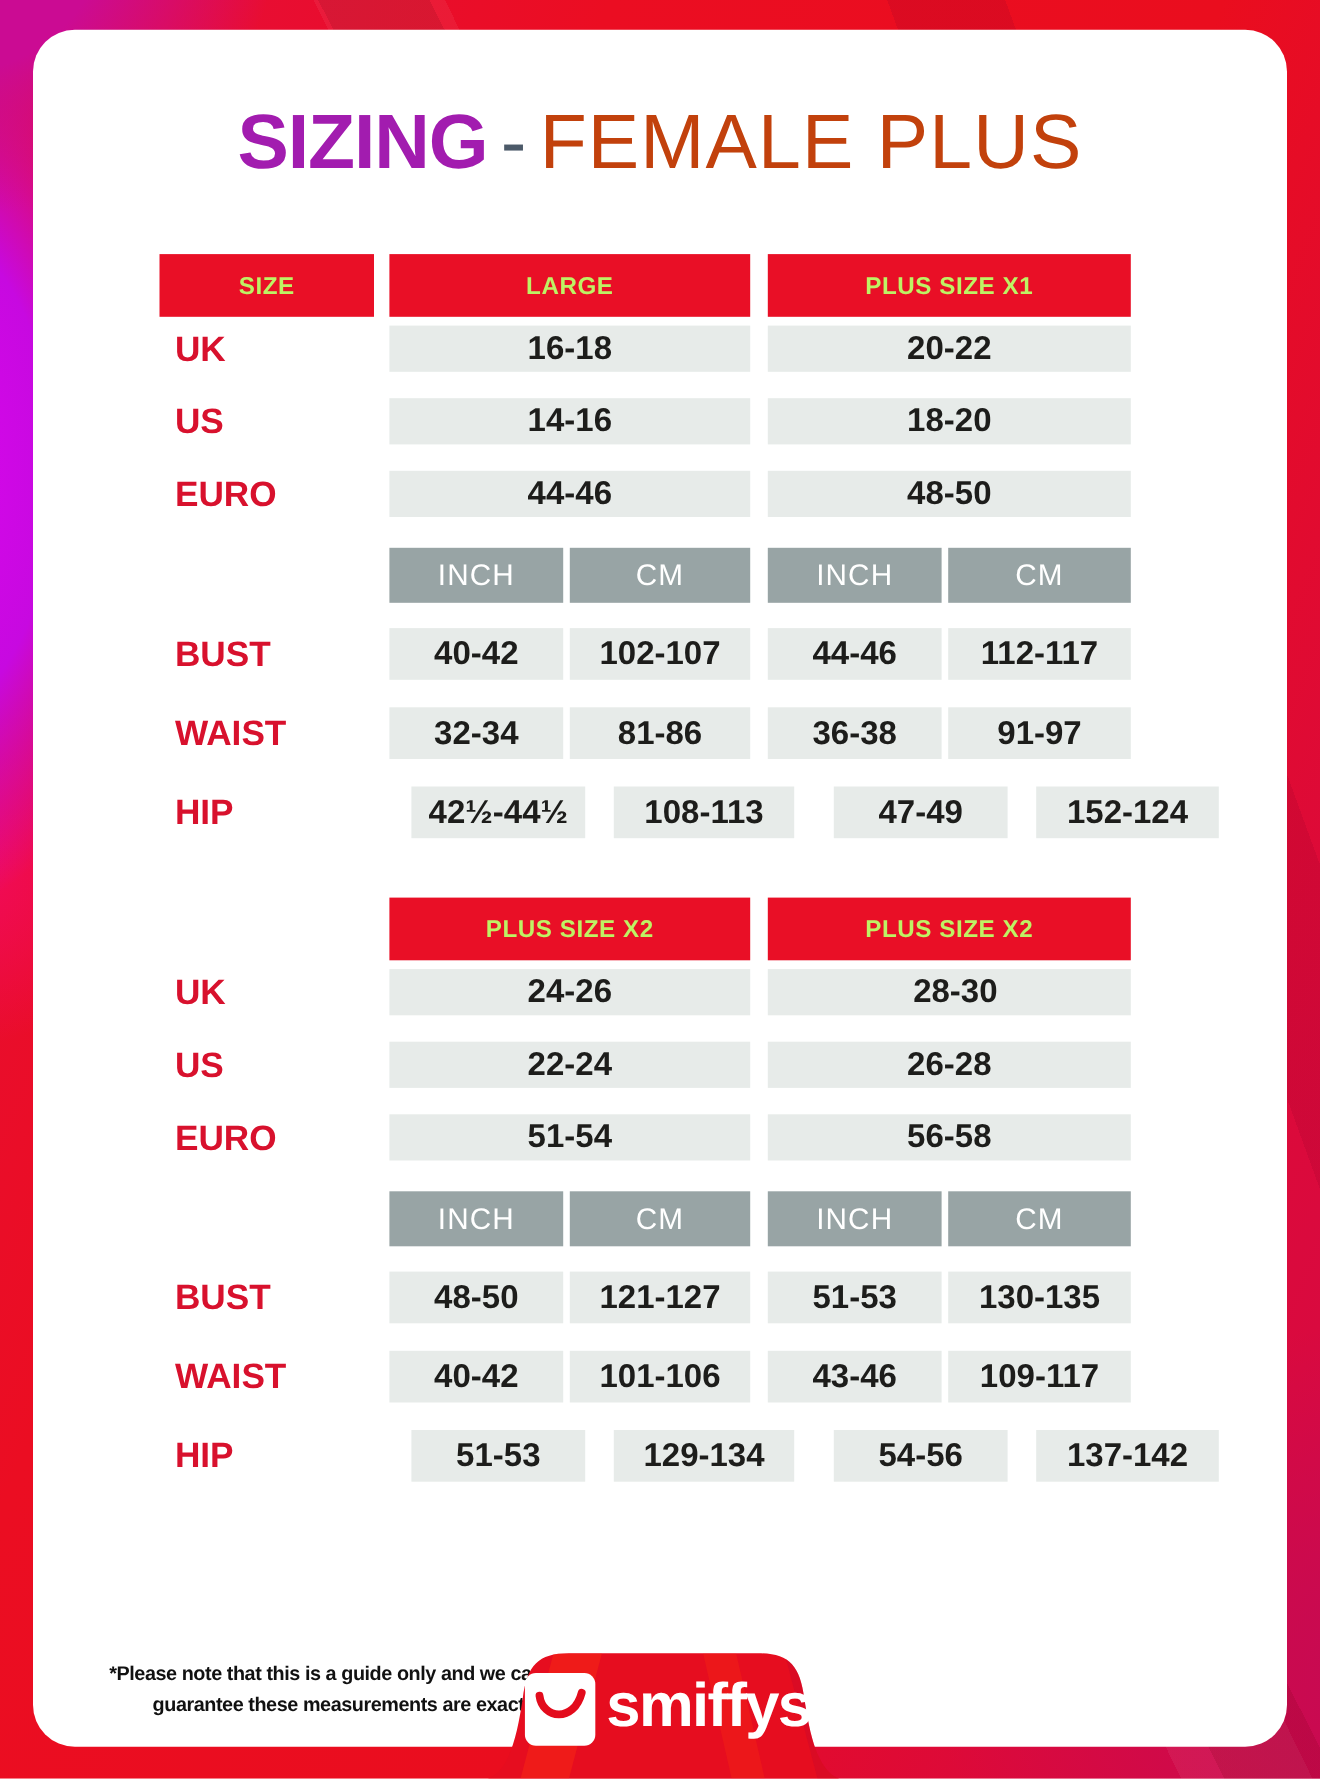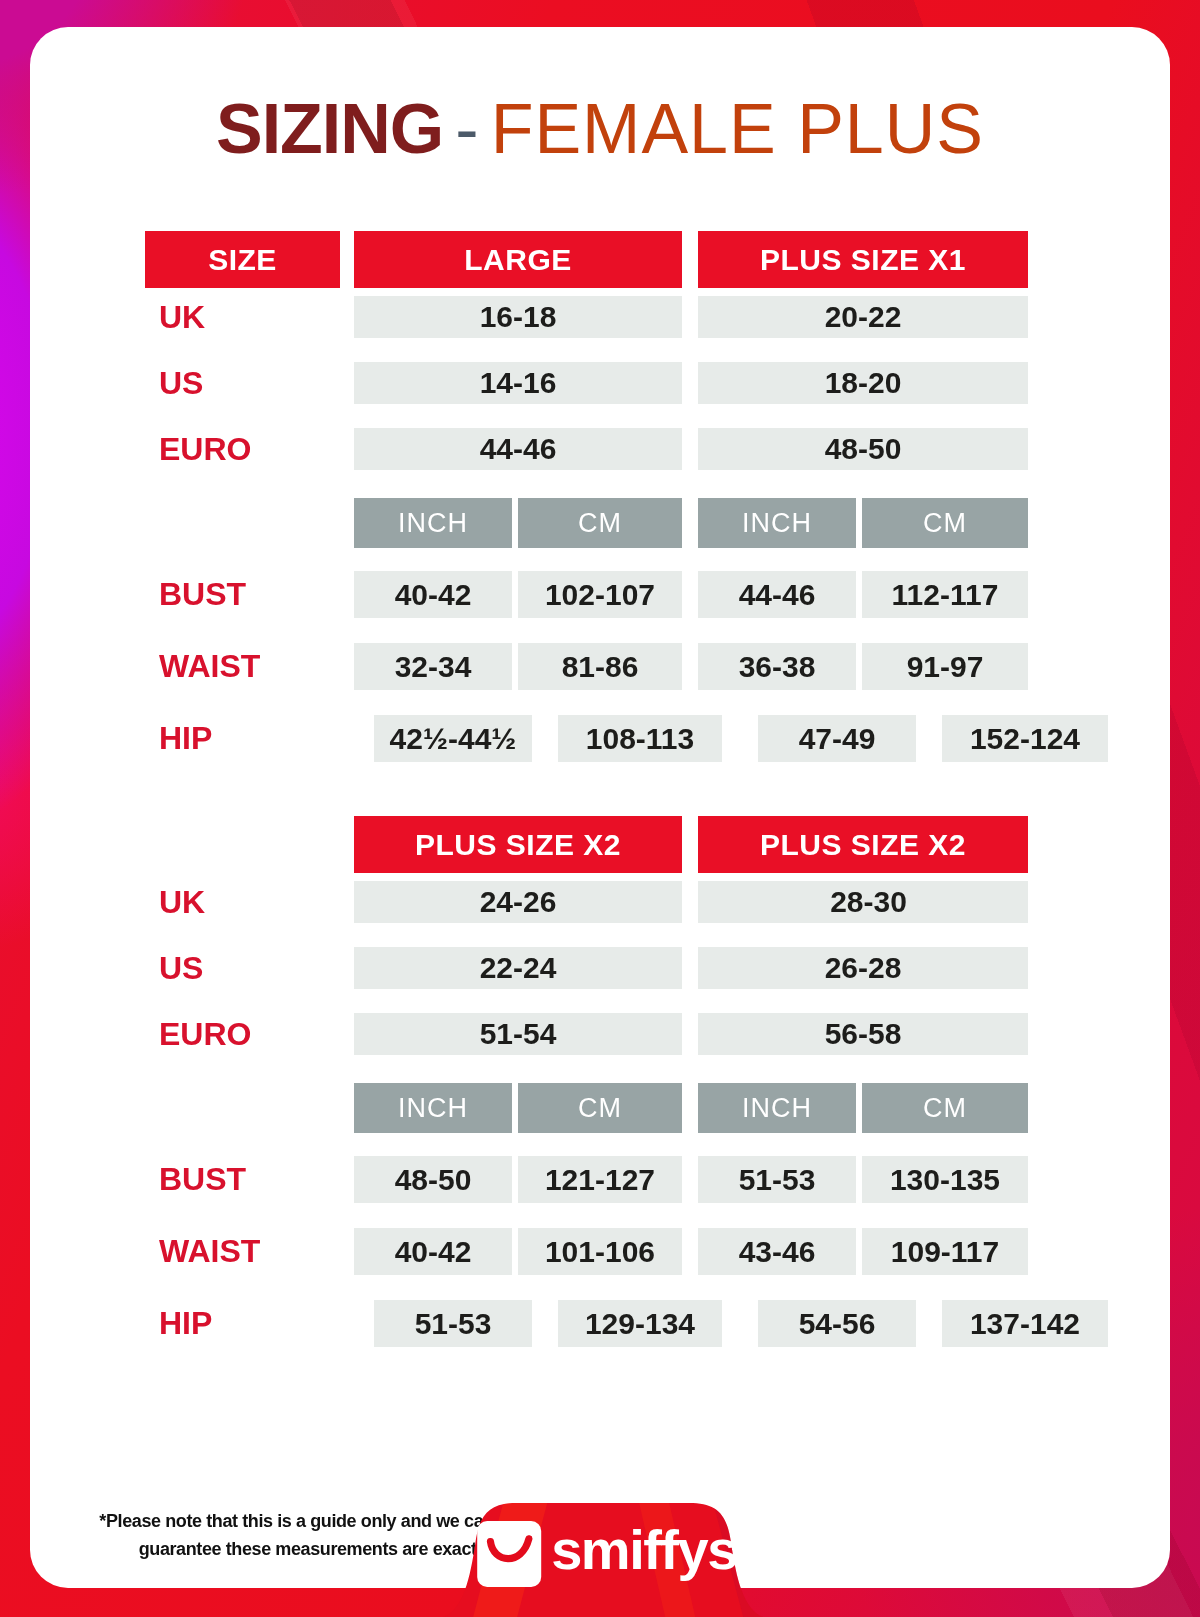--- a/index.html
+++ b/index.html
@@ -23,38 +23,38 @@
       linear-gradient(70deg, transparent 0 78%, rgba(150,0,40,0.18) 78% 84%, transparent 84%);
   }
 
   .card {
     position:absolute; z-index:2; left:30px; top:27px; width:1140px; height:1561px;
     background:#ffffff; border-radius:38px; padding-top:62px;
   }
 
   .title { text-align:center; height:80px; line-height:80px; white-space:nowrap;
            font-size:70px; letter-spacing:0; }
-  .t-red  { color:#7f1d1d; font-weight:700; letter-spacing:-1px; }
+  .t-red  { color:#a21caf; font-weight:700; letter-spacing:-1px; }
   .t-dark { color:#c2410c; font-weight:400; letter-spacing:1px; }
   .t-sep  { color:#4c5a69; font-weight:400; padding:0 12px; }
 
   .size-table { margin-left:115px; width:883px; }
   .size-table.first { margin-top:62px; }
   .size-table.second { margin-top:54px; }
 
   .t-row { display:grid; grid-template-columns:195px 14px 158px 6px 164px 16px 158px 6px 166px; }
   .header-row  { height:57px; margin-bottom:8px; }
   .size-row    { height:42px; margin-bottom:24px; }
   .size-row.last { margin-bottom:28px; }
   .unit-row    { height:50px; margin-bottom:23px; }
   .measure-row { height:47px; margin-bottom:25px; }
   .measure-row.last { margin-bottom:16px;gap:10px; }
 
   .cell { display:flex; align-items:center; justify-content:center; }
-  .red-head  { background:#e90f26; color:#ffffff; font-weight:700; font-size:30px; letter-spacing:0.5px; }
+  .red-head  { background:#e90f26; color:#bef264; font-weight:700; font-size:22px; letter-spacing:0.5px; }
   .unit      { background:#98a4a5; color:#ffffff; font-weight:400; font-size:27px; letter-spacing:1px; }
   .data      { background:#e7ebe9; color:#1d1d1b; font-weight:700; font-size:30px; letter-spacing:0; }
   .row-label { color:#d8112d; font-weight:700; font-size:32px; justify-content:flex-start; padding-left:14px; }
 
   .footnote {
     position:absolute; left:30px; bottom:24px; width:500px; text-align:center;
     color:#111111; font-weight:700; font-size:18px; letter-spacing:-0.4px; line-height:1.55;
   }
 
   .logo-tab { position:absolute; left:50%; transform:translateX(-49%); bottom:-29px;

